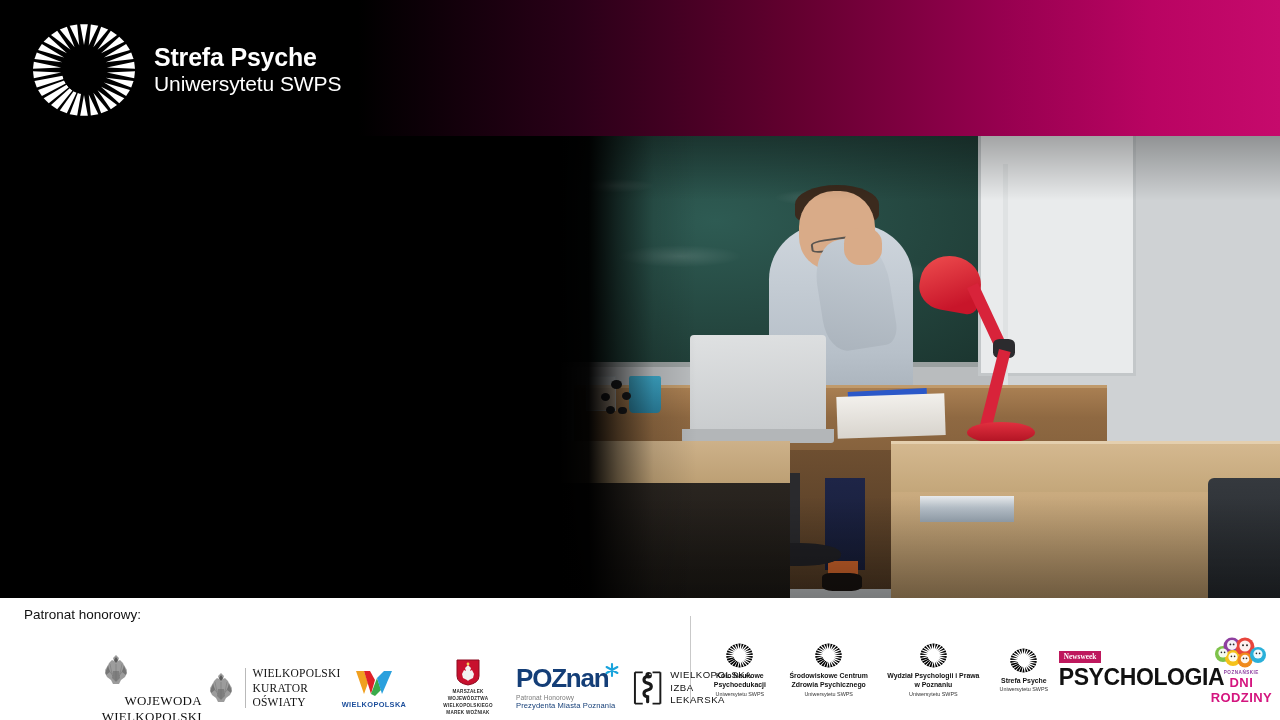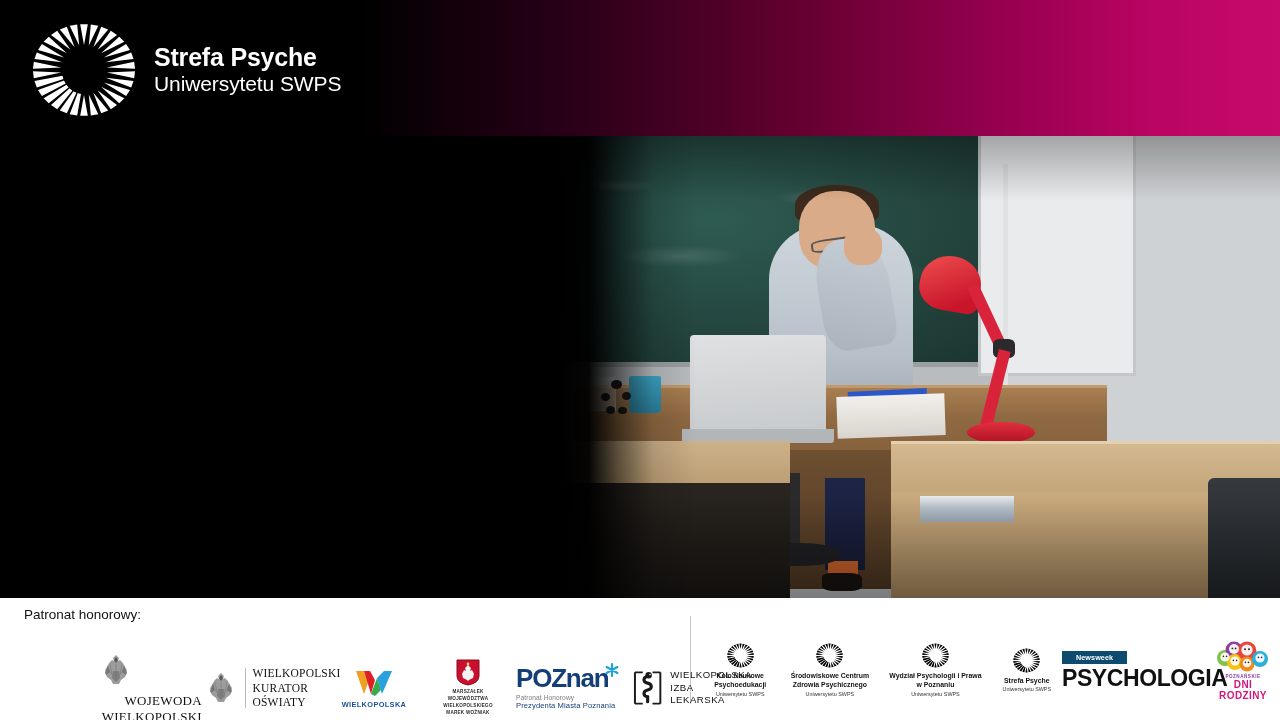--- a/index.html
+++ b/index.html
@@ -156,26 +156,26 @@
   
   .izb-txt { font-size:9.6px; line-height:1.32; color:#111; letter-spacing:.5px; }
 
   
   .swps-sm { display:flex; flex-direction:column; align-items:center; }
   .swps-sm .mark { width:27px; height:25px; }
   .swps-sm .t1 { font-size:6.9px; font-weight:bold; color:#111; line-height:1.27; text-align:center; margin-top:4px; }
   .swps-sm .t2 { font-size:5.4px; color:#333; text-align:center; margin-top:1px; }
 
   
-  .nw-box { background:#0c4a6e; color:#fff; font-size:7.2px; font-weight:bold; padding:2px 14px; letter-spacing:.1px; display:inline-block; }
+  .nw-box { background:#be185d; color:#fff; font-size:7.2px; font-weight:bold; padding:2px 5px; letter-spacing:.1px; display:inline-block;font-family:Liberation Serif, serif; }
   .nw-psy { font-size:23px; font-weight:bold; color:#111; letter-spacing:-0.4px; line-height:1; margin-top:3px; }
 
   
   .dr-t1 { font-size:4.6px; font-weight:bold; color:#8e3fa0; letter-spacing:.5px; text-align:center; }
-  .dr-t2 { font-size:10px; font-weight:bold; color:#d4157f; letter-spacing:.4px; text-align:center; }
+  .dr-t2 { font-size:13px; font-weight:bold; color:#d4157f; letter-spacing:.4px; text-align:center; }
 </style>
 </head>
 <body>
 
 <div id="stage">
 
   <div class="topbar"></div>
 
   <div class="logo-wrap">
     <svg class="logo-mark" viewBox="0 0 104 92">

